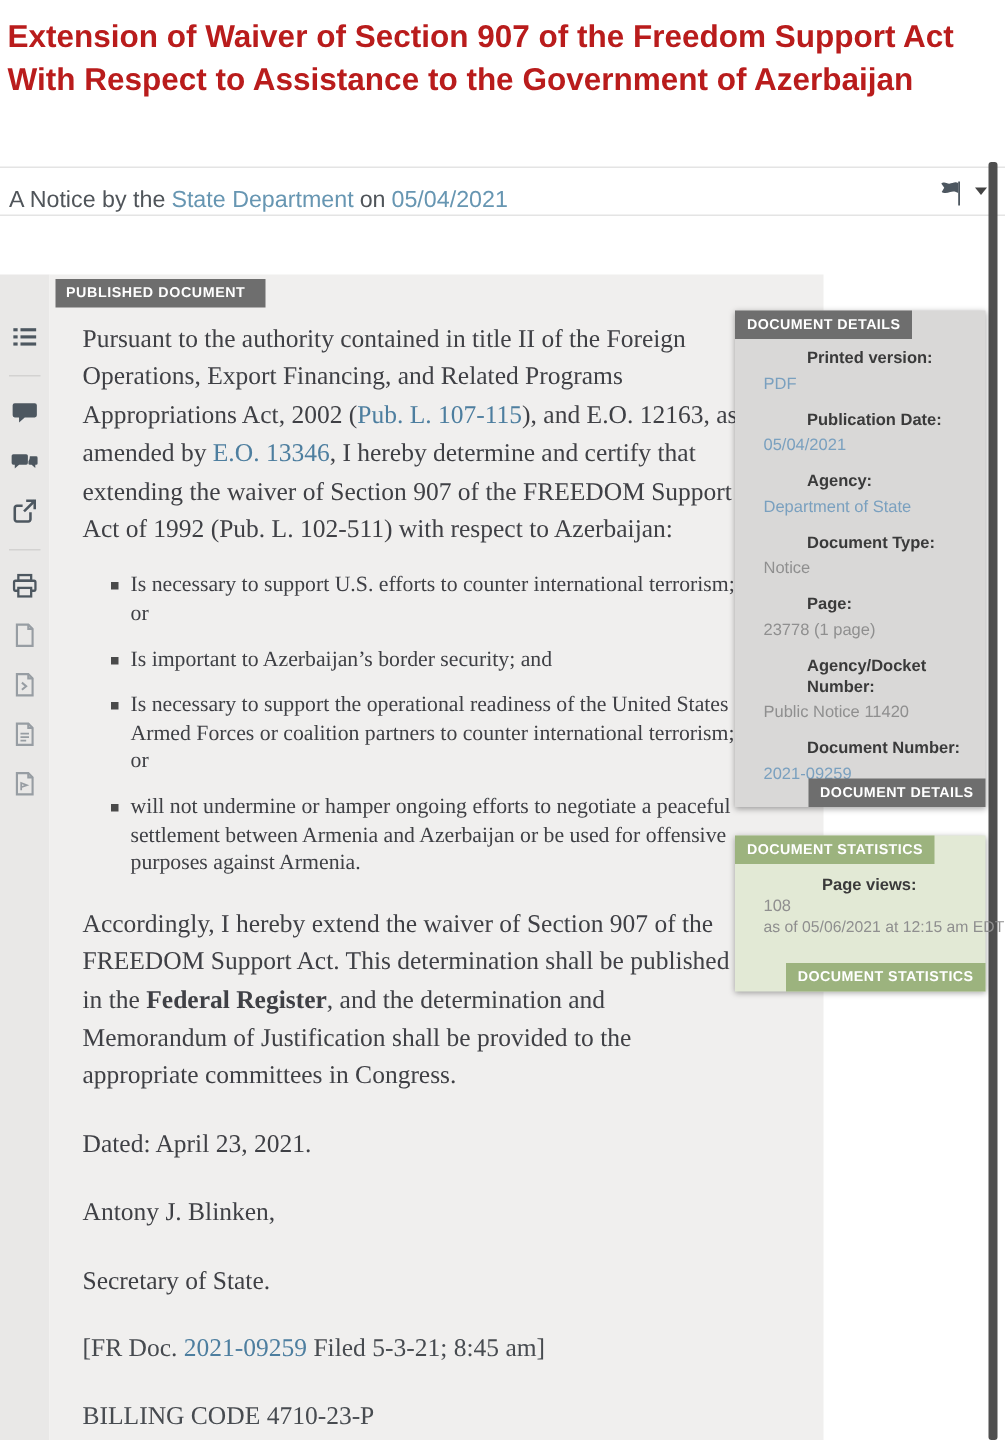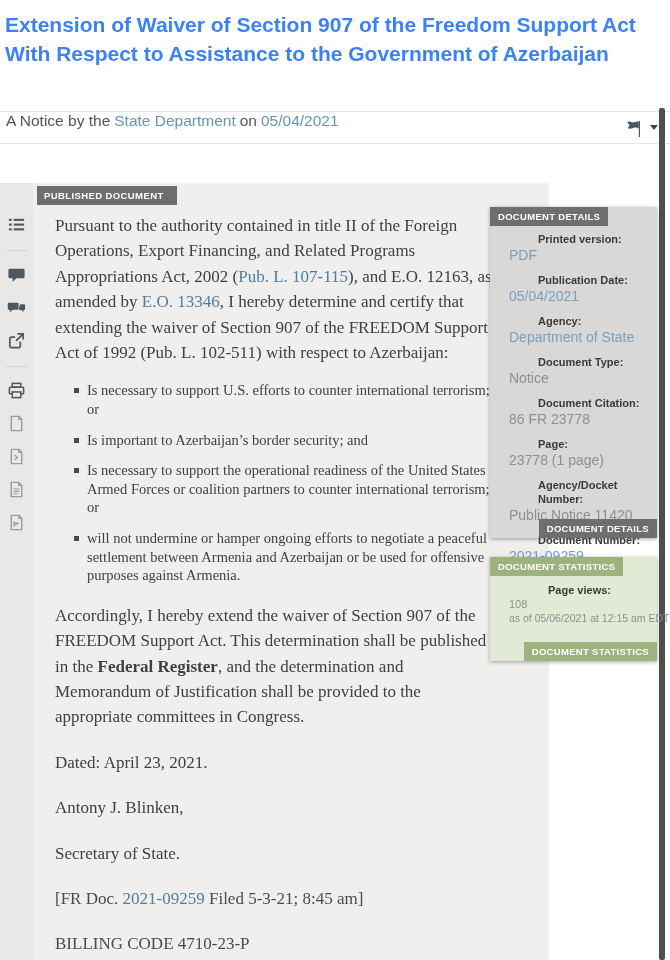--- a/index.html
+++ b/index.html
@@ -2,25 +2,25 @@
 <html><head>
 <meta charset="utf-8">
 <style>
   * { margin:0; padding:0; box-sizing:border-box; }
   html,body { width:670px; height:960px; background:#ffffff; overflow:hidden;
               font-family:"Liberation Sans", sans-serif; }
   body { position:relative; }
 
   
   .page-title { position:absolute; left:5px; top:11px; width:652px;
-    font-size:21px; line-height:28.5px; font-weight:bold; color:#3b82f6; }
+    font-size:21px; line-height:28.5px; font-weight:bold; color:#b91c1c; }
 
   .notice-bar { position:absolute; left:0; top:111px; width:670px; height:33px;
     border-top:1px solid #e4e4e4; border-bottom:1px solid #e4e4e4;
-    display:flex; align-items:flex-start; padding-left:6px;
+    display:flex; align-items:flex-end; padding-left:6px;
     font-size:15.5px; color:#50555a; }
   .notice-bar a { text-decoration:none; color:#6796b2; }
   .notice-seg { margin-right:4px; }
   .flag-btn { position:absolute; right:26px; top:7px; width:20px; height:20px;
     background:none; border:none; color:#4d5760; cursor:pointer; }
   .flag-caret { position:absolute; right:12px; top:13px; width:0; height:0;
     border-left:4px solid transparent; border-right:4px solid transparent;
     border-top:5px solid #444; }
 
   
@@ -75,21 +75,21 @@
   .panel-tab.green { background:#9cb37e; }
   .panel-footer-tab { position:absolute; bottom:0; right:0; color:#fff;
     font-size:9.5px; font-weight:bold; letter-spacing:.3px; padding:4px 8px;
     text-decoration:none; }
   .panel-footer-tab.gray { background:#6e6e6e; }
   .panel-footer-tab.green { background:#9cb37e; }
 
   .panel-fields { padding:25px 6px 0 14px; }
   .field { margin-bottom:9px; }
   .field-label { font-size:11px; font-weight:bold; color:#3a3a3a; line-height:14px;padding-left:34px; }
-  .field-value { font-size:14px; color:#8f8f8f; line-height:14px; margin-left:5px;
+  .field-value { font-size:11px; color:#8f8f8f; line-height:14px; margin-left:5px;
     text-decoration:none; display:inline-block; }
   a.field-value { color:#7aa0bf; }
 
   .stats-body { padding:26px 6px 0 14px; }
   .stats-label { font-size:11px; font-weight:bold; color:#3a3a3a; line-height:14px;padding-left:44px; }
   .stats-value { font-size:11px; color:#8f8f8f; line-height:14px; margin-left:5px; }
   .stats-asof { font-size:10.5px; color:#8f8f8f; line-height:14px; margin-left:5px;
     white-space:nowrap; }
 </style>
 </head>
@@ -239,24 +239,20 @@
     </div>
     <div class="field">
       <div class="field-label">Agency:</div>
       <a href="#" class="field-value">Department of State</a>
     </div>
     <div class="field">
       <div class="field-label">Document Type:</div>
       <span class="field-value">Notice</span>
     </div>
     <div class="field">
-      <div class="field-label">Document Citation:</div>
-      <span class="field-value">86 FR 23778</span>
-    </div>
-    <div class="field">
       <div class="field-label">Page:</div>
       <span class="field-value">23778 (1 page)</span>
     </div>
     <div class="field">
       <div class="field-label">Agency/Docket Number:</div>
       <span class="field-value">Public Notice 11420</span>
     </div>
     <div class="field">
       <div class="field-label">Document Number:</div>
       <a href="#" class="field-value">2021-09259</a>

